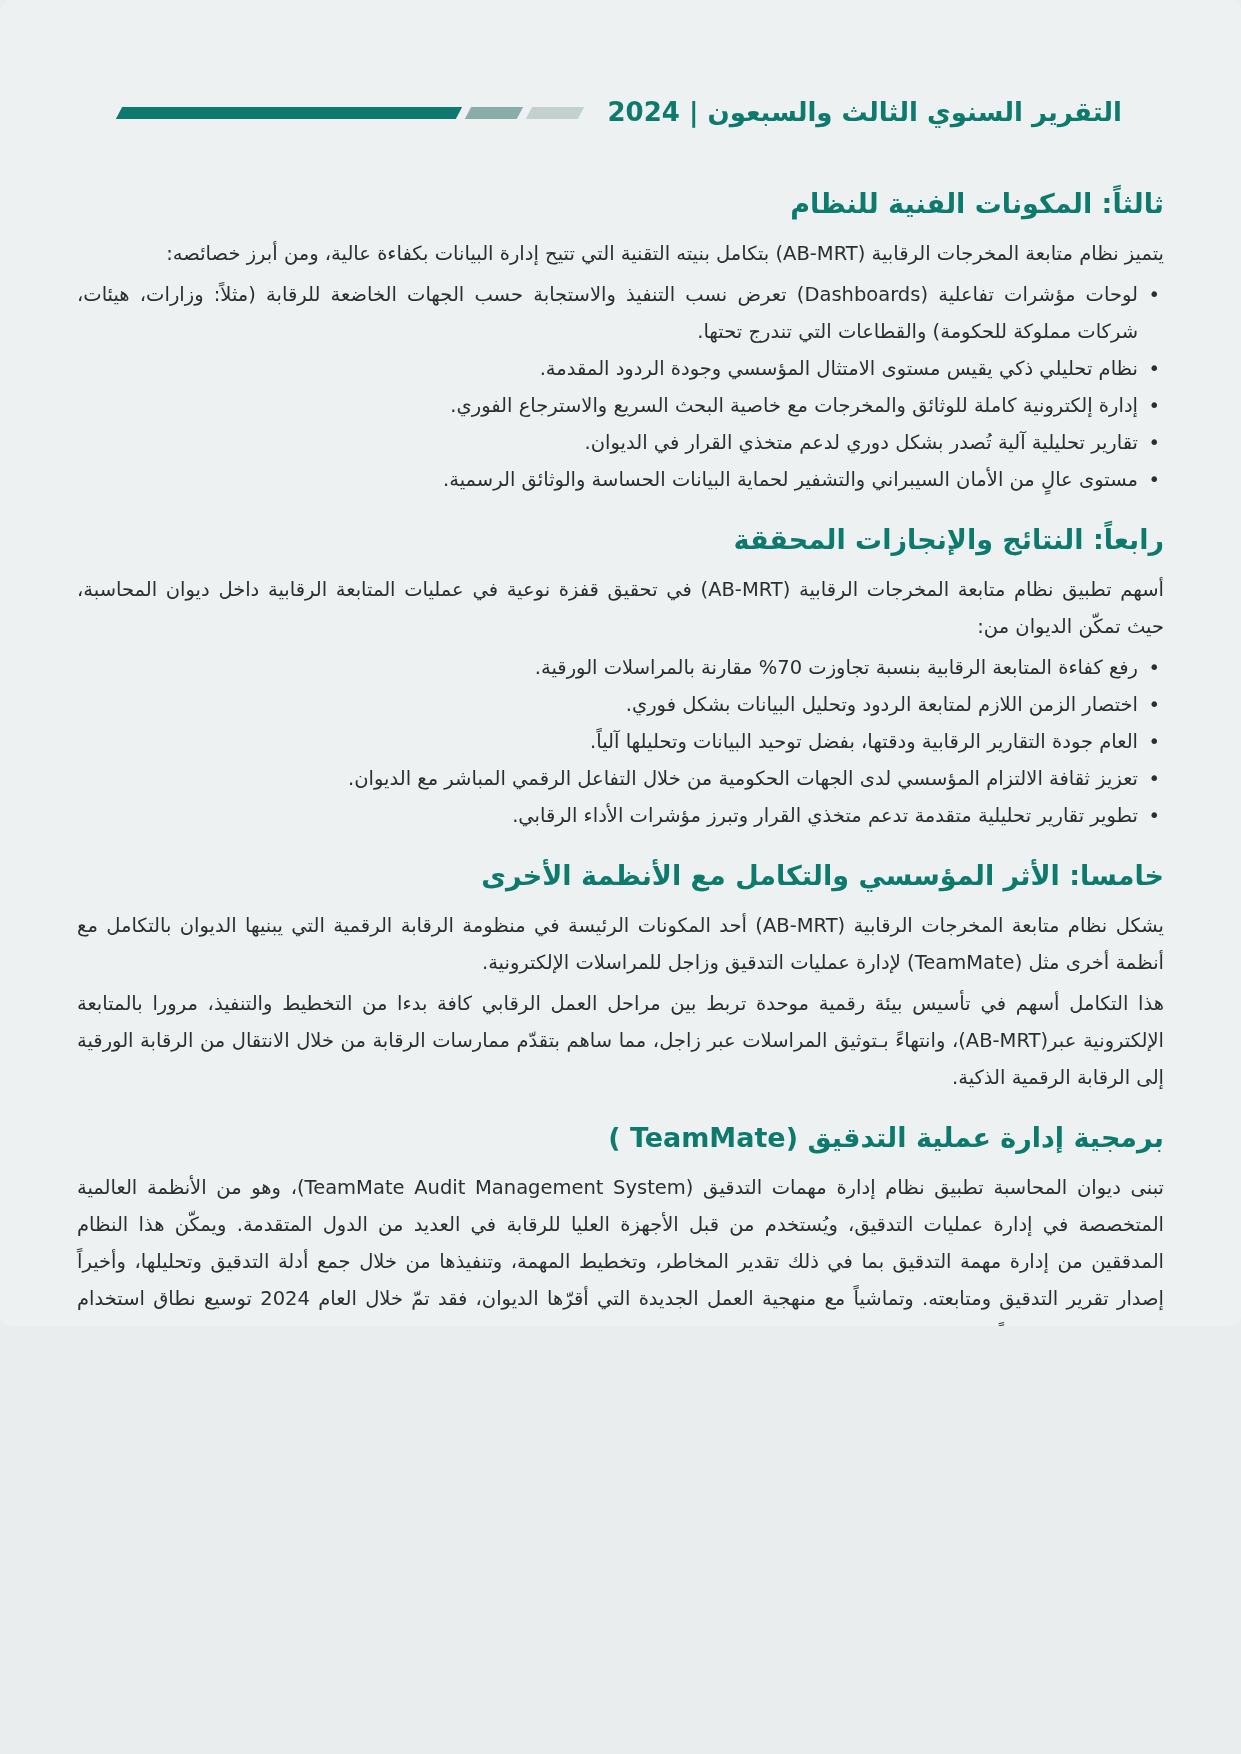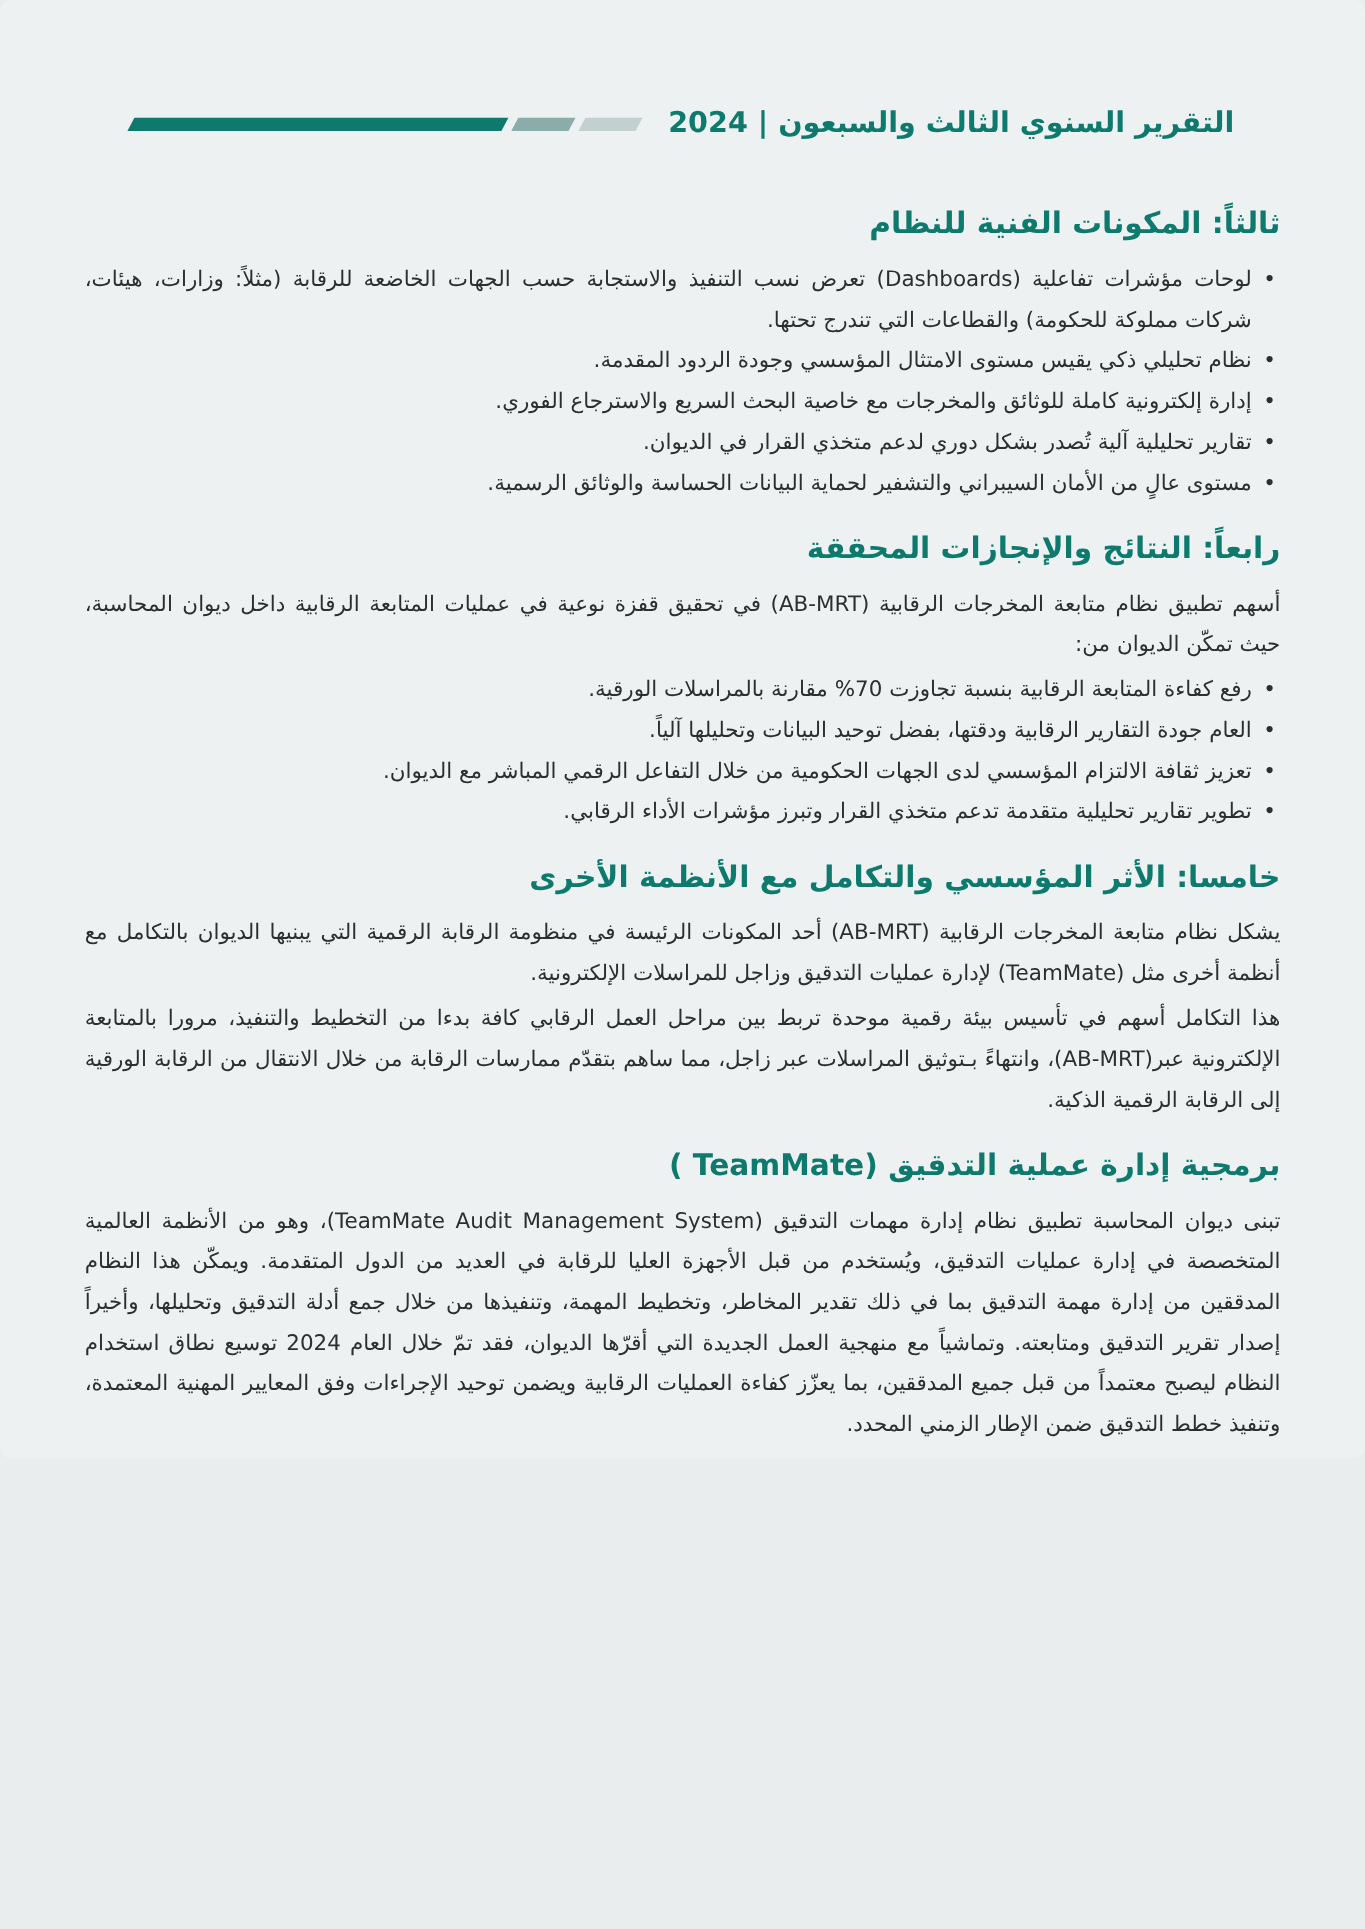--- a/index.html
+++ b/index.html
@@ -115,34 +115,36 @@
       <div class="seg seg-light"></div>
       <div class="seg seg-mid"></div>
       <div class="seg seg-long"></div>
     </div>
   </header>
 
   <main>
 
     <section class="section first">
       <h2 class="sec-heading">ثالثاً: المكونات الفنية للنظام</h2>
+      <p class="body-text">يتميز نظام متابعة المخرجات الرقابية (AB-MRT) بتكامل بنيته التقنية التي تتيح إدارة البيانات بكفاءة عالية، ومن أبرز خصائصه:</p>
       <ul class="bullets">
         <li>لوحات مؤشرات تفاعلية (Dashboards) تعرض نسب التنفيذ والاستجابة حسب الجهات الخاضعة للرقابة (مثلاً: وزارات، هيئات، شركات مملوكة للحكومة) والقطاعات التي تندرج تحتها.</li>
         <li>نظام تحليلي ذكي يقيس مستوى الامتثال المؤسسي وجودة الردود المقدمة.</li>
         <li>إدارة إلكترونية كاملة للوثائق والمخرجات مع خاصية البحث السريع والاسترجاع الفوري.</li>
         <li>تقارير تحليلية آلية تُصدر بشكل دوري لدعم متخذي القرار في الديوان.</li>
         <li>مستوى عالٍ من الأمان السيبراني والتشفير لحماية البيانات الحساسة والوثائق الرسمية.</li>
       </ul>
     </section>
 
     <section class="section">
       <h2 class="sec-heading">رابعاً: النتائج والإنجازات المحققة</h2>
       <p class="body-text">أسهم تطبيق نظام متابعة المخرجات الرقابية (AB-MRT) في تحقيق قفزة نوعية في عمليات المتابعة الرقابية داخل ديوان المحاسبة، حيث تمكّن الديوان من:</p>
       <ul class="bullets">
         <li>رفع كفاءة المتابعة الرقابية بنسبة تجاوزت 70% مقارنة بالمراسلات الورقية.</li>
+        <li>اختصار الزمن اللازم لمتابعة الردود وتحليل البيانات بشكل فوري.</li>
         <li>العام جودة التقارير الرقابية ودقتها، بفضل توحيد البيانات وتحليلها آلياً.</li>
         <li>تعزيز ثقافة الالتزام المؤسسي لدى الجهات الحكومية من خلال التفاعل الرقمي المباشر مع الديوان.</li>
         <li>تطوير تقارير تحليلية متقدمة تدعم متخذي القرار وتبرز مؤشرات الأداء الرقابي.</li>
       </ul>
     </section>
 
     <section class="section">
       <h2 class="sec-heading">خامسا: الأثر المؤسسي والتكامل مع الأنظمة الأخرى</h2>
       <p class="body-text">يشكل نظام متابعة المخرجات الرقابية (AB-MRT) أحد المكونات الرئيسة في منظومة الرقابة الرقمية التي يبنيها الديوان بالتكامل مع أنظمة أخرى مثل (TeamMate) لإدارة عمليات التدقيق وزاجل للمراسلات الإلكترونية.</p>
       <p class="body-text">هذا التكامل أسهم في تأسيس بيئة رقمية موحدة تربط بين مراحل العمل الرقابي كافة بدءا من التخطيط والتنفيذ، مرورا بالمتابعة الإلكترونية عبر(AB-MRT)، وانتهاءً بـتوثيق المراسلات عبر زاجل، مما ساهم بتقدّم ممارسات الرقابة من خلال الانتقال من الرقابة الورقية إلى الرقابة الرقمية الذكية.</p>

